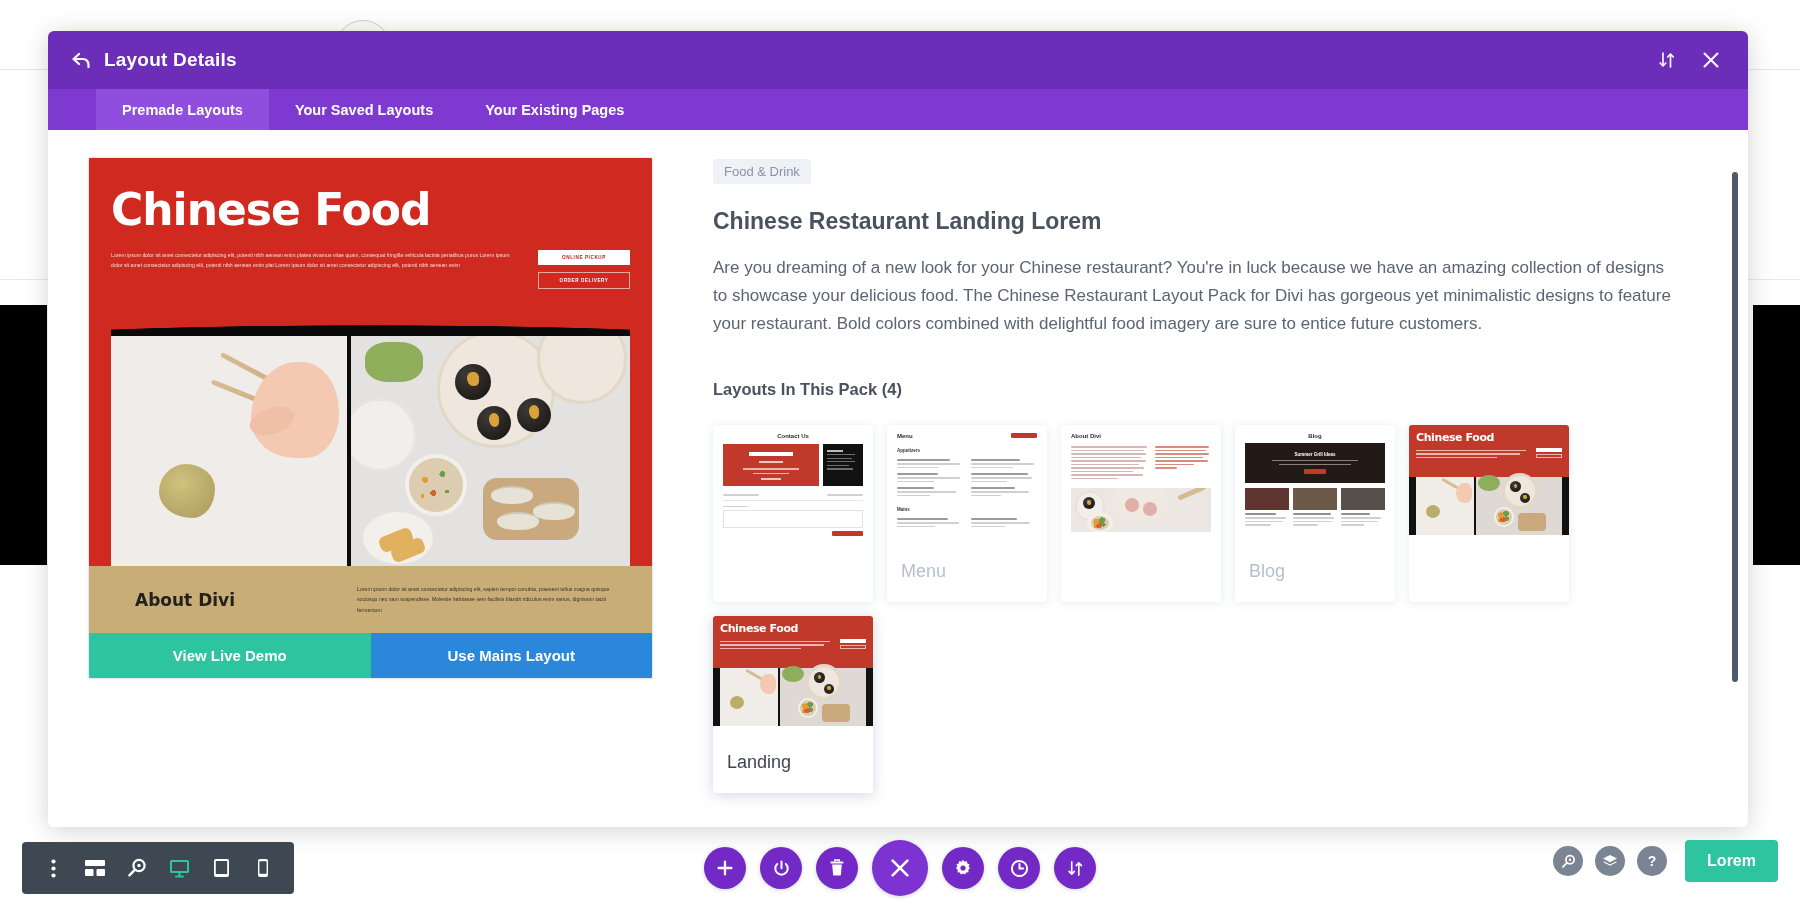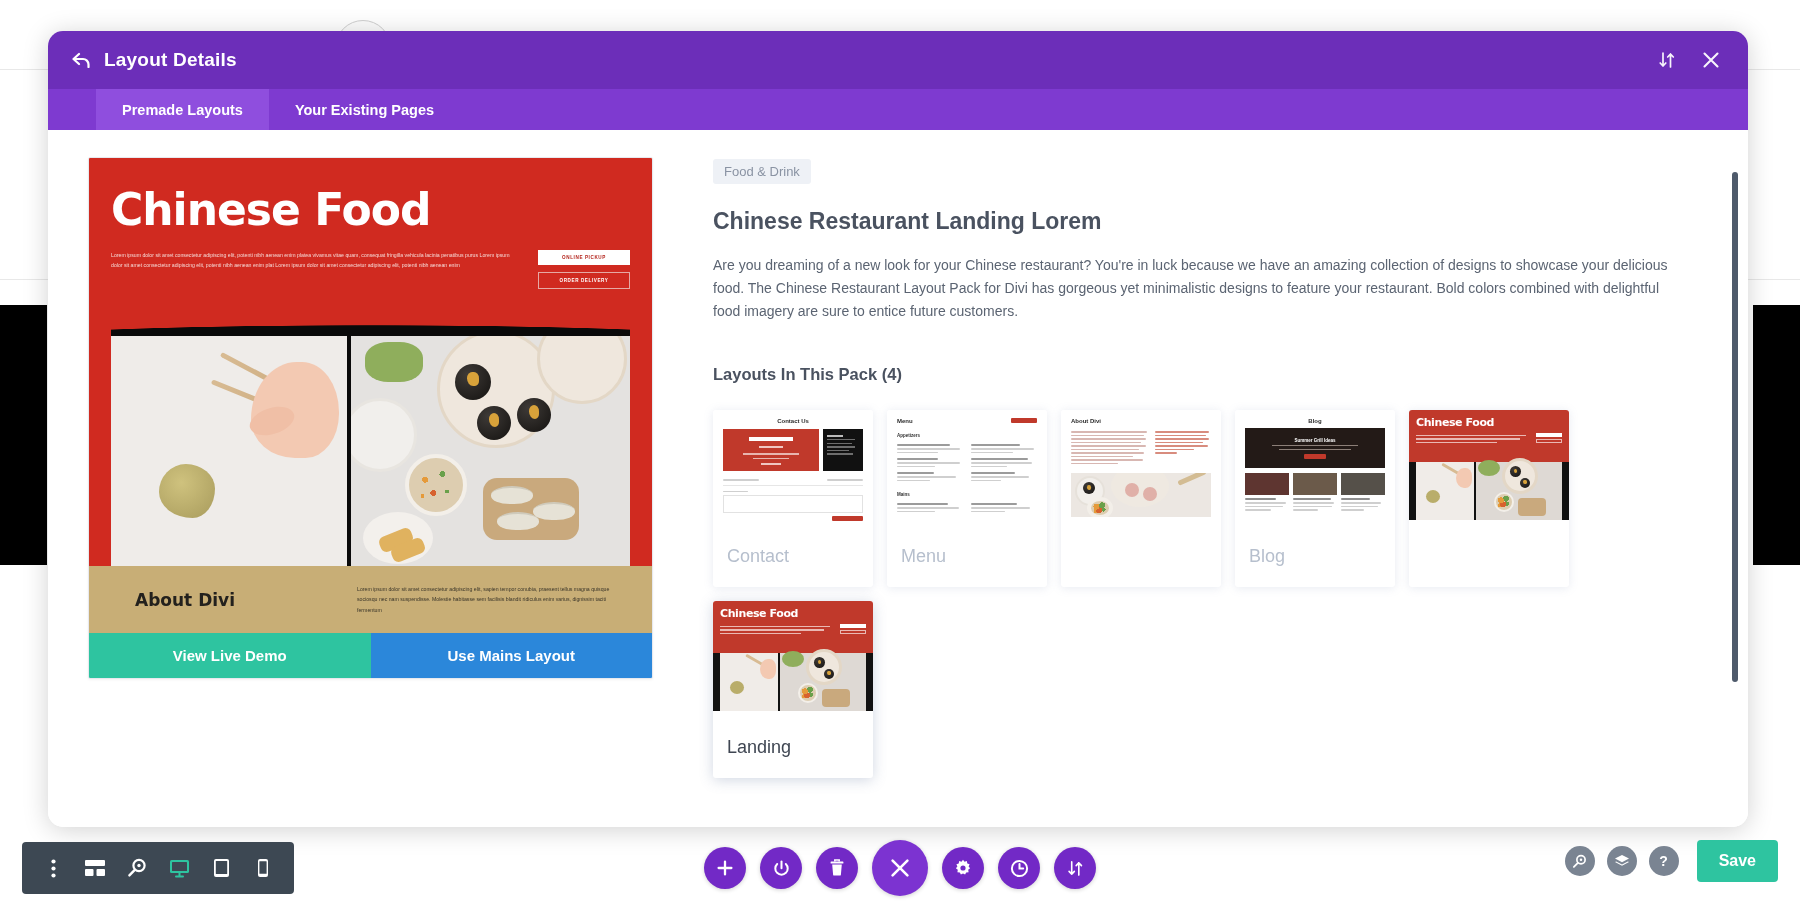--- a/index.html
+++ b/index.html
@@ -19,21 +19,21 @@
     position: absolute; left: 335px; top: 20px;
     width: 56px; height: 56px; border-radius: 50%;
     border: 1px solid #cfcfcf; background: #fbfbfb;
   }
 
   
   #modal {
     position: absolute; left: 48px; top: 31px;
     width: 1700px; height: 796px;
     background: #ffffff;
-    border-radius: 15px;
+    border-radius: 6px;
     box-shadow: 0 3px 26px rgba(0,0,0,.18);
     overflow: hidden;
     display: flex; flex-direction: column;
   }
 
   
   #modal-header {
     height: 58px; flex: 0 0 58px;
     background: #6c2eb9;
     display: flex; align-items: center;
@@ -263,21 +263,21 @@
     background: #eef1f6; color: #8a93a3;
     font-size: 13px;
     padding: 5px 11px; border-radius: 3px;
     margin-top: 2px;
   }
   #pack-title {
     font-size: 23px; font-weight: 600; color: #4a5260;
     margin-top: 24px;
   }
   #pack-description {
-    font-size: 14px; line-height: 1.65; color: #5b6472;
+    font-size: 17px; line-height: 1.65; color: #5b6472;
     margin-top: 19px;
     max-width: 960px;
   }
   #pack-list-heading {
     font-size: 16.5px; font-weight: 600; color: #4a5260;
     margin-top: 42px;
   }
 
   #layout-grid {
     margin-top: 26px;
@@ -444,20 +444,21 @@
     </div>
     <div class="header-icon">
       <svg width="20" height="20" viewBox="0 0 20 20">
         <path d="M3.5 3.5 L16.5 16.5 M16.5 3.5 L3.5 16.5" stroke="#fff" stroke-width="2.1" stroke-linecap="round"></path>
       </svg>
     </div>
   </div>
 
   <div id="modal-tabs">
     <div class="tab active">Premade Layouts</div>
+    <div class="tab">Your Saved Layouts</div>
     <div class="tab">Your Existing Pages</div>
   </div>
 
   <div id="modal-body">
 
     <div id="left-col">
       <div id="preview-card">
 
         <div class="mock-hero">
           <h1>Chinese Food</h1>
@@ -553,21 +554,20 @@
                   <div class="mini-btn-red" style="width:22%;"></div>
                 </div>
               </div>
               <div class="ct-foot">
                 
                 
                 
               </div>
             </div>
           </div>
-          <div class="lc-name">Contact</div>
         </div>
 
         <div class="layout-card">
           <div class="lc-thumb">
             <div class="mini">
               <div class="mn-head">
                 <div class="mini-title">Menu</div>
                 <div class="mini-btn-red" style="width:26px;"></div>
               </div>
               <div style="font-size:4.5px;font-weight:700;color:#333;margin-top:9px;">Appetizers</div>
@@ -882,16 +882,16 @@
         <path d="M6.3 9.5 L2 13.8" stroke="#fff" stroke-width="1.9" stroke-linecap="round"></path>
       </svg>
     </div>
     <div class="rt-btn">
       <svg width="16" height="14" viewBox="0 0 16 14">
         <path d="M8 1 L15 4.6 L8 8.2 L1 4.6 Z" fill="#fff"></path>
         <path d="M2.2 7.4 L8 10.4 L13.8 7.4 L15 8.1 L8 11.8 L1 8.1 Z" fill="#fff"></path>
       </svg>
     </div>
     <div class="rt-btn">?</div>
-    <div id="save-button">Save</div>
+    <div id="save-button">Lorem</div>
   </div>
 
 </div>
 
 </body></html>

